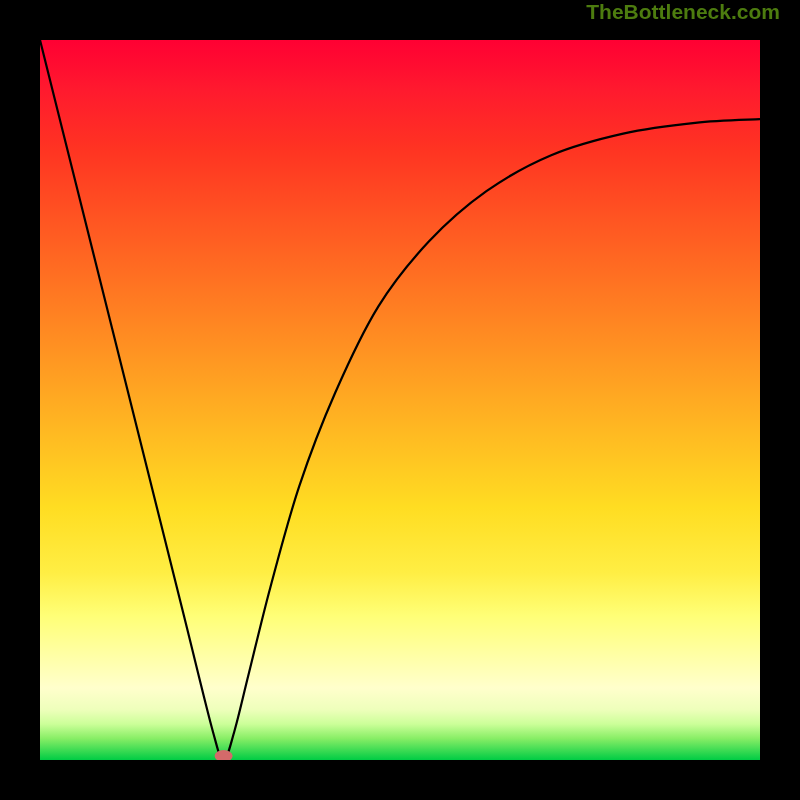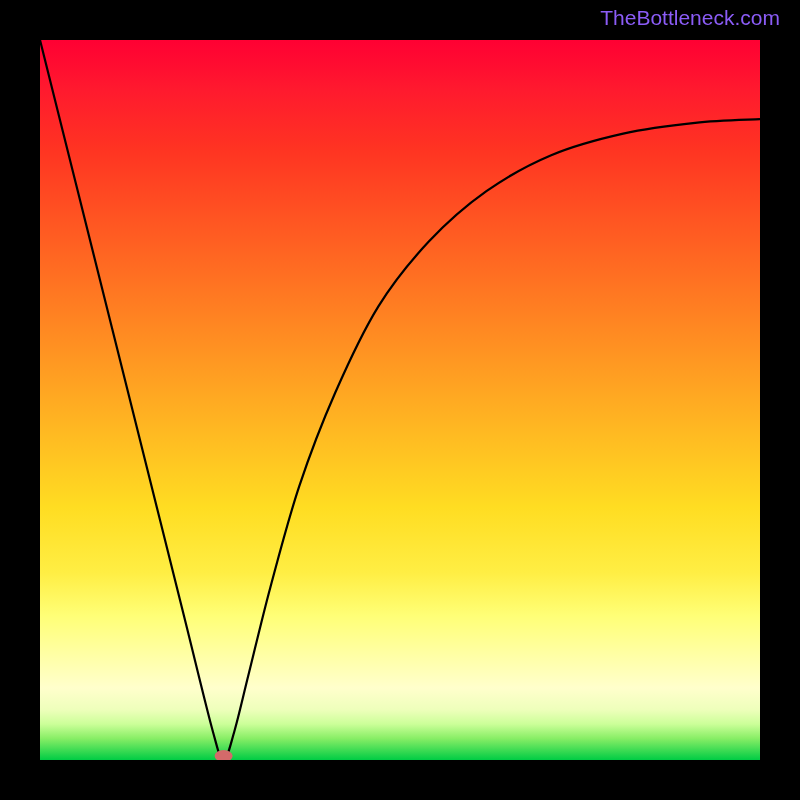--- a/index.html
+++ b/index.html
@@ -44,25 +44,25 @@
   }
   .plot-svg {
     position: absolute;
     left: 0;
     top: 0;
     width: 720px;
     height: 720px;
   }
   .watermark {
     position: absolute;
-    top: 6px;
+    top: 0;
     right: 20px;
-    color: #8b5cf6;
+    color: #4d7c0f;
     font-size: 21px;
-    font-weight: 400;
+    font-weight: 700;
     letter-spacing: 0px;
     user-select: none;
   }
 </style>
 </head>
 <body>
 
 <div class="frame">
   <div class="watermark">TheBottleneck.com</div>
   <div class="plot-area">

